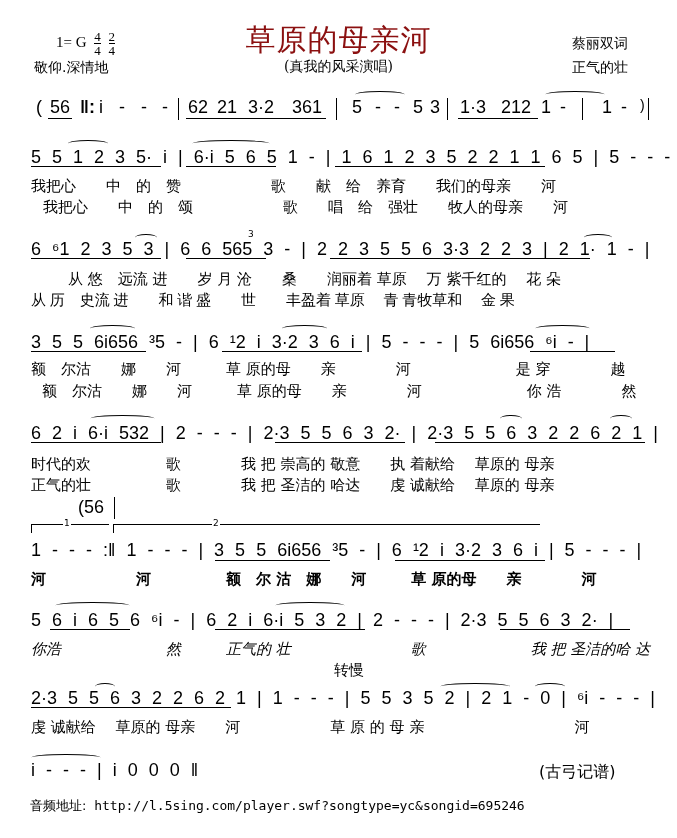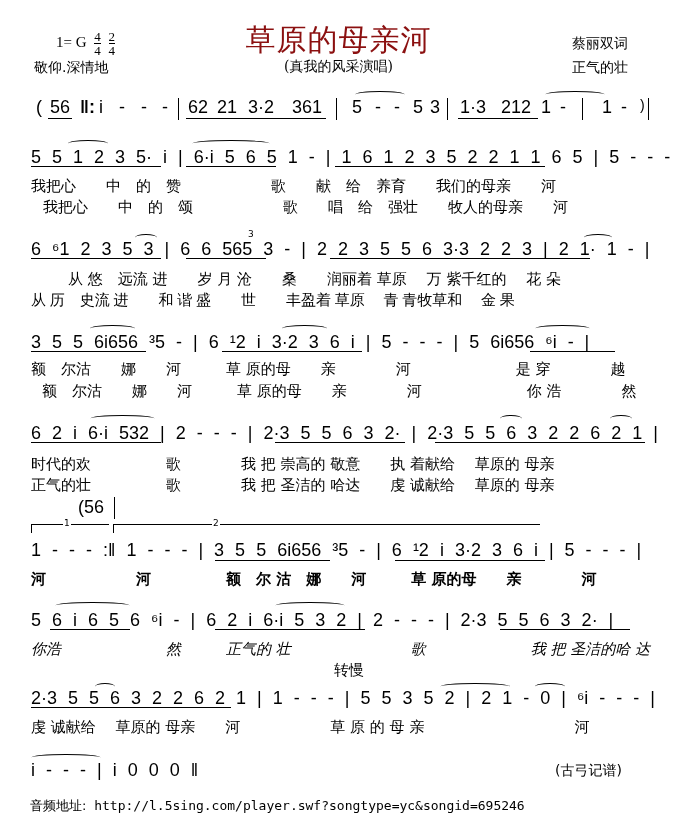--- a/index.html
+++ b/index.html
@@ -17,21 +17,21 @@
   .tempo { left: 34px; top: 59px; font-size: 14px; }
   .lyricist { left: 572px; top: 35px; font-size: 14px; }
   .composer { left: 572px; top: 59px; font-size: 14px; }
   .notes { font-family: "Liberation Sans", sans-serif; font-size: 18px; letter-spacing: 0; }
   .lyr { font-size: 15px; }
   .bar { position: absolute; width: 1px; background: #000; height: 22px; }
   .ul { position: absolute; height: 1px; background: #000; }
   .slur { position: absolute; border-top: 1px solid #000; border-radius: 50% 50% 0 0; height: 6px; }
   .volta { position: absolute; border-top: 1px solid #000; border-left: 1px solid #000; height: 8px; }
   .volta-num { position: absolute; font-size: 9px; background: #fff; padding: 0 1px; }
-  .credit { left: 555px; top: 762px; font-size: 14px; }
+  .credit { left: 539px; top: 762px; font-size: 16px; }
   .footer { left: 30px; top: 797px; font-size: 13px; font-family: "DejaVu Sans Mono", "Liberation Mono", monospace; }
   .footer .lbl { font-family: "DejaVu Sans", sans-serif; }
 </style>
 </head>
 <body>
 
 <div class="abs key">
   <span>1= G</span>
   <span class="frac"><span class="num">4</span><span>4</span></span>
   <span class="frac"><span class="num">2</span><span>4</span></span>

